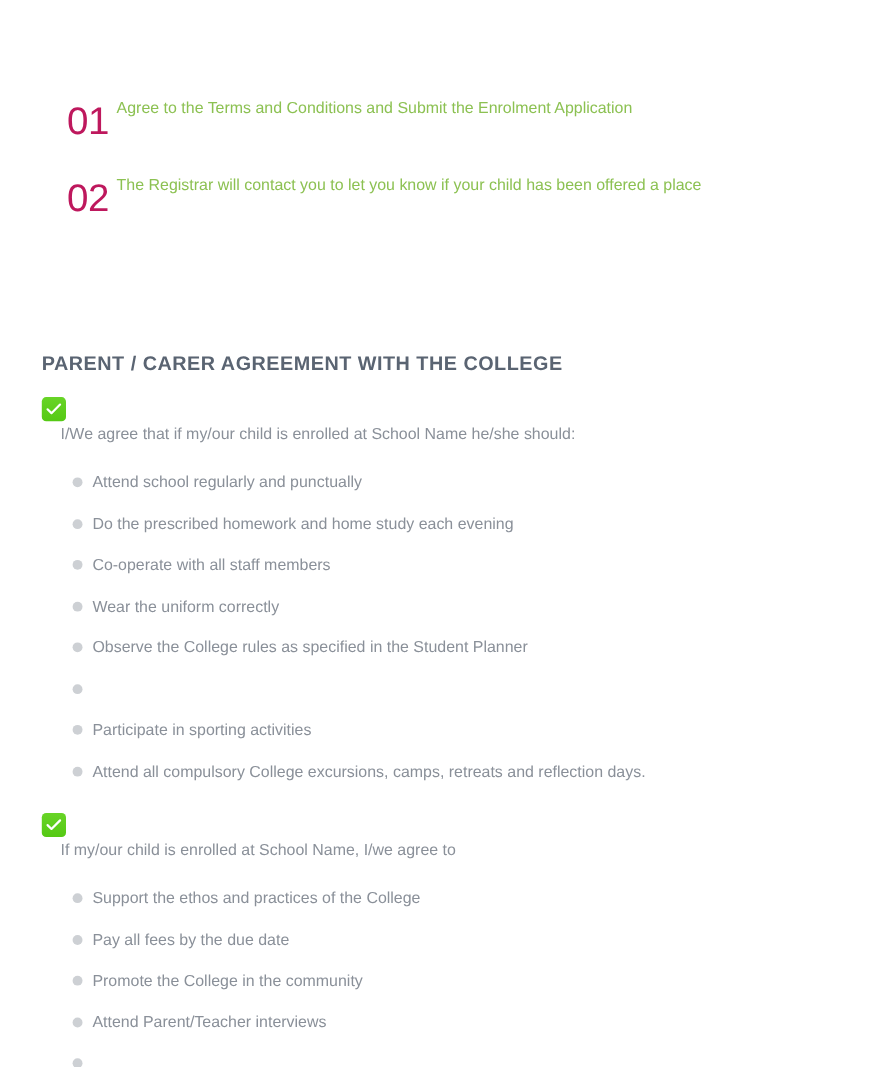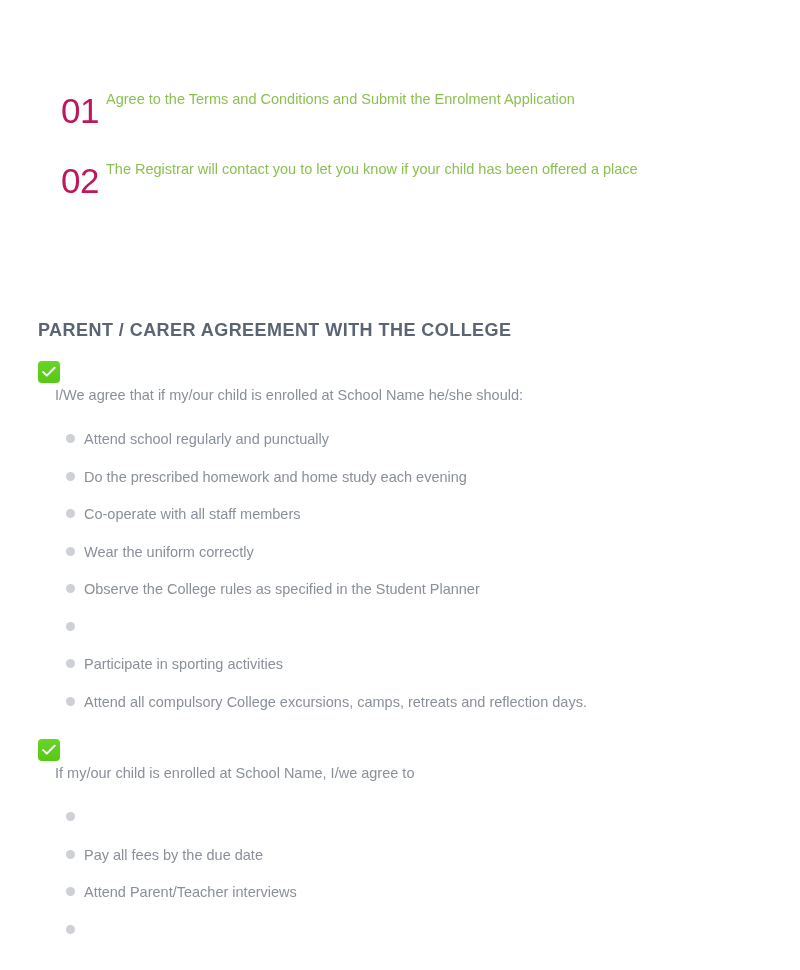--- a/index.html
+++ b/index.html
@@ -225,24 +225,29 @@
       <span class="checkbox">
         <svg viewBox="0 0 14 12">
           <path d="M1.2 6.1 L4.8 9.6 L12.6 1.8" fill="none" stroke="#ffffff" stroke-width="2" stroke-linecap="round" stroke-linejoin="round"></path>
         </svg>
       </span>
       <span class="agree-label">If my/our child is enrolled at School Name, I/we agree to</span>
     </div>
     <ul class="bullets">
       <li class="bullet-item">
         <span class="bullet-dot"></span>
+        <span>Support the ethos and practices of the College</span>
       </li>
       <li class="bullet-item">
         <span class="bullet-dot"></span>
         <span>Pay all fees by the due date</span>
+      </li>
+      <li class="bullet-item">
+        <span class="bullet-dot"></span>
+        <span>Promote the College in the community</span>
       </li>
       <li class="bullet-item">
         <span class="bullet-dot"></span>
         <span>Attend Parent/Teacher interviews</span>
       </li>
       <li class="bullet-item">
         <span class="bullet-dot"></span>
       </li>
     </ul>
   </div>

